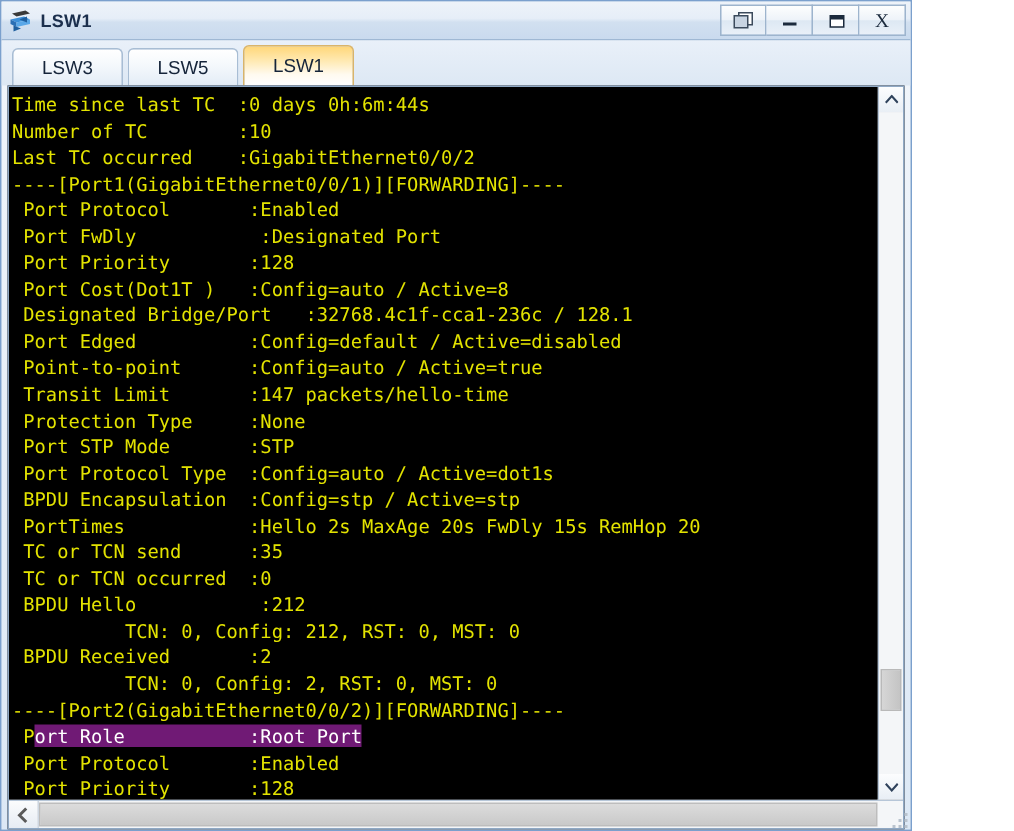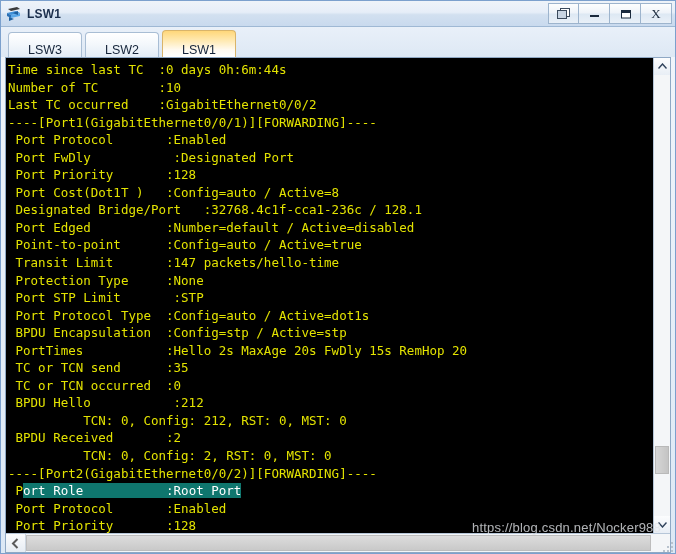--- a/index.html
+++ b/index.html
@@ -10,21 +10,21 @@
   body {
     width: 676px;
     height: 554px;
     overflow: hidden;
     font-family: "Liberation Sans", sans-serif;
   }
 
   
   #window {
     position: relative;
-    width: 676px;
+    width: 608px;
     height: 554px;
     box-sizing: border-box;
     border: 1px solid #7ba0cd;
     background: linear-gradient(#f2f6fb, #dce8f5);
     overflow: hidden;
   }
 
   
   #titlebar {
     position: relative;
@@ -90,21 +90,21 @@
     align-items: flex-end;
     box-sizing: border-box;
   }
   .tab {
     height: 25px;
     min-width: 74px;
     box-sizing: border-box;
     margin-right: 3px;
     padding: 0 10px;
     display: flex;
-    align-items: flex-end;
+    align-items: center;
     justify-content: center;
     font-size: 12.5px;
     color: #15243a;
     border: 1px solid #a8bdd4;
     border-bottom: none;
     border-radius: 4px 4px 0 0;
     background: linear-gradient(to bottom, #ffffff 0%, #f4f8fc 45%, #e3ecf6 100%);
     white-space: nowrap;
   }
   .tab.active {
@@ -141,21 +141,21 @@
   #terminal pre {
     margin: 0;
     font-family: "DejaVu Sans Mono", "Liberation Mono", monospace;
     font-size: 12.5px;
     line-height: 17.55px;
     color: #e3e300;
     white-space: pre;
     letter-spacing: 0px;
   }
   .sel {
-    background: #0f766e;
+    background: #701a75;
     color: #ffffff;
   }
 
   
   #vscroll {
     width: 17px;
     flex: 0 0 auto;
     background: #f0f0f0;
     border-left: 1px solid #b6c6d8;
     display: flex;
@@ -288,45 +288,45 @@
         <span class="xglyph">X</span>
       </span>
     </span>
   </div>
 
   <div id="tabstrip">
     <div class="tab">
       <span>LSW3</span>
     </div>
     <div class="tab">
-      <span>LSW2</span>
+      <span>LSW5</span>
     </div>
     <div class="tab active">
       <span>LSW1</span>
     </div>
   </div>
 
   <div id="console-wrap">
     <div id="console-body">
 
       <div id="terminal">
         <pre><span>Time since last TC  :0 days 0h:6m:44s</span>
 <span>Number of TC        :10</span>
 <span>Last TC occurred    :GigabitEthernet0/0/2</span>
 <span>----[Port1(GigabitEthernet0/0/1)][FORWARDING]----</span>
 <span> Port Protocol       :Enabled</span>
 <span> Port FwDly           :Designated Port</span>
 <span> Port Priority       :128</span>
 <span> Port Cost(Dot1T )   :Config=auto / Active=8</span>
 <span> Designated Bridge/Port   :32768.4c1f-cca1-236c / 128.1</span>
-<span> Port Edged          :Number=default / Active=disabled</span>
+<span> Port Edged          :Config=default / Active=disabled</span>
 <span> Point-to-point      :Config=auto / Active=true</span>
 <span> Transit Limit       :147 packets/hello-time</span>
 <span> Protection Type     :None</span>
-<span> Port STP Limit       :STP</span>
+<span> Port STP Mode       :STP</span>
 <span> Port Protocol Type  :Config=auto / Active=dot1s</span>
 <span> BPDU Encapsulation  :Config=stp / Active=stp</span>
 <span> PortTimes           :Hello 2s MaxAge 20s FwDly 15s RemHop 20</span>
 <span> TC or TCN send      :35</span>
 <span> TC or TCN occurred  :0</span>
 <span> BPDU Hello           :212</span>
 <span>          TCN: 0, Config: 212, RST: 0, MST: 0</span>
 <span> BPDU Received       :2</span>
 <span>          TCN: 0, Config: 2, RST: 0, MST: 0</span>
 <span>----[Port2(GigabitEthernet0/0/2)][FORWARDING]----</span>
@@ -360,21 +360,20 @@
         <svg width="9" height="11" viewBox="0 0 9 11">
             <path d="M6.5 1 L2 5.5 L6.5 10" fill="none" stroke="#5a5a5a" stroke-width="2"></path>
           </svg>
       </div>
       <div id="htrack">
         <div id="hthumb"></div>
       </div>
     </div>
   </div>
 
-  <div id="watermark">https://blog.csdn.net/Nocker988</div>
 
   <div id="grip">
     <i style="right:0;bottom:0"></i>
       <i style="right:4px;bottom:0"></i>
       <i style="right:8px;bottom:0"></i>
     <i style="right:0;bottom:4px"></i>
       <i style="right:4px;bottom:4px"></i>
     <i style="right:0;bottom:8px"></i>
   </div>
 </div>

